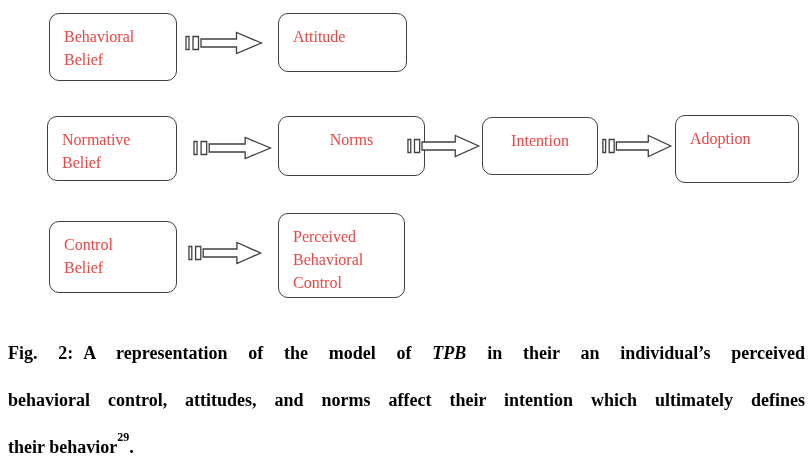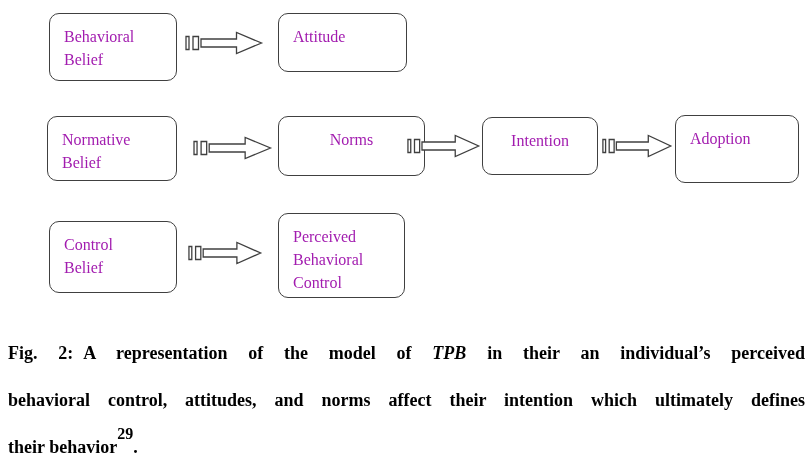--- a/index.html
+++ b/index.html
@@ -11,21 +11,21 @@
     font-family: "Liberation Serif", serif;
     overflow: hidden;
   }
   
   .box {
     position: absolute;
     box-sizing: border-box;
     border: 1.5px solid #404040;
     border-radius: 10px;
     background: #ffffff;
-    color: #a21caf;
+    color: #ef4444;
     font-size: 16px;
     line-height: 23px;
     padding: 11px 6px 0 14px;
     text-align: left;
   }
   .box.center { text-align: center; padding-left: 2px; padding-right: 2px; }
   .box-line { white-space: nowrap; }
   
   .arrow { position: absolute; height: 28px; }
   .arrow svg { display: block; width: 100%; height: 100%; }
@@ -36,21 +36,21 @@
     top: 330px;
     width: 797px;
     color: #000000;
     font-size: 18px;
     font-weight: bold;
   }
   .cap-line { line-height: 47px; height: 47px; text-align: justify; }
   .cap-line.just { text-align-last: justify; }
   .cap-line .gap { display: inline-block; width: 10px; }
   .cap-line i { font-style: italic; }
-  .cap-line sup { font-size: 16px; line-height: 0; position: relative; top: -0.45em; }
+  .cap-line sup { font-size: 12px; line-height: 0; position: relative; top: -0.45em; }
 </style>
 </head>
 <body>
 
 <div class="canvas">
 
   <div class="box" style="left:49px; top:13px; width:128px; height:68px;">
     <div class="box-line">Behavioral</div>
     <div class="box-line">Belief</div>
   </div>

